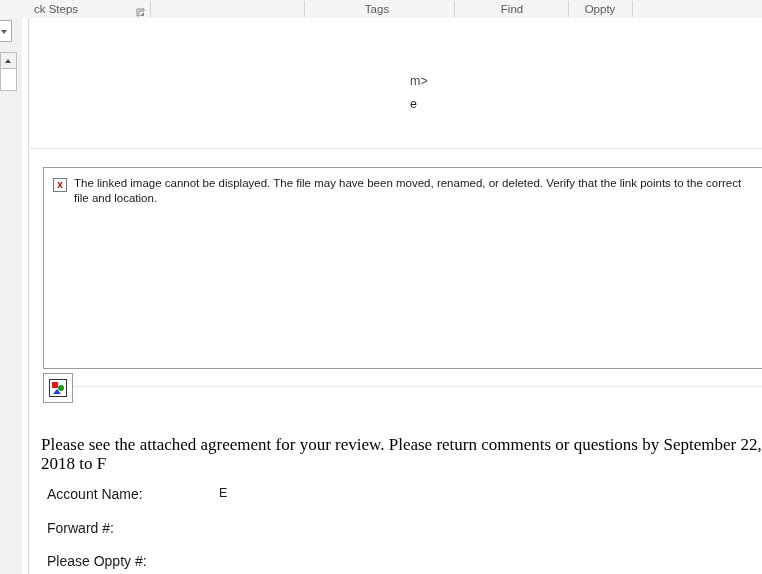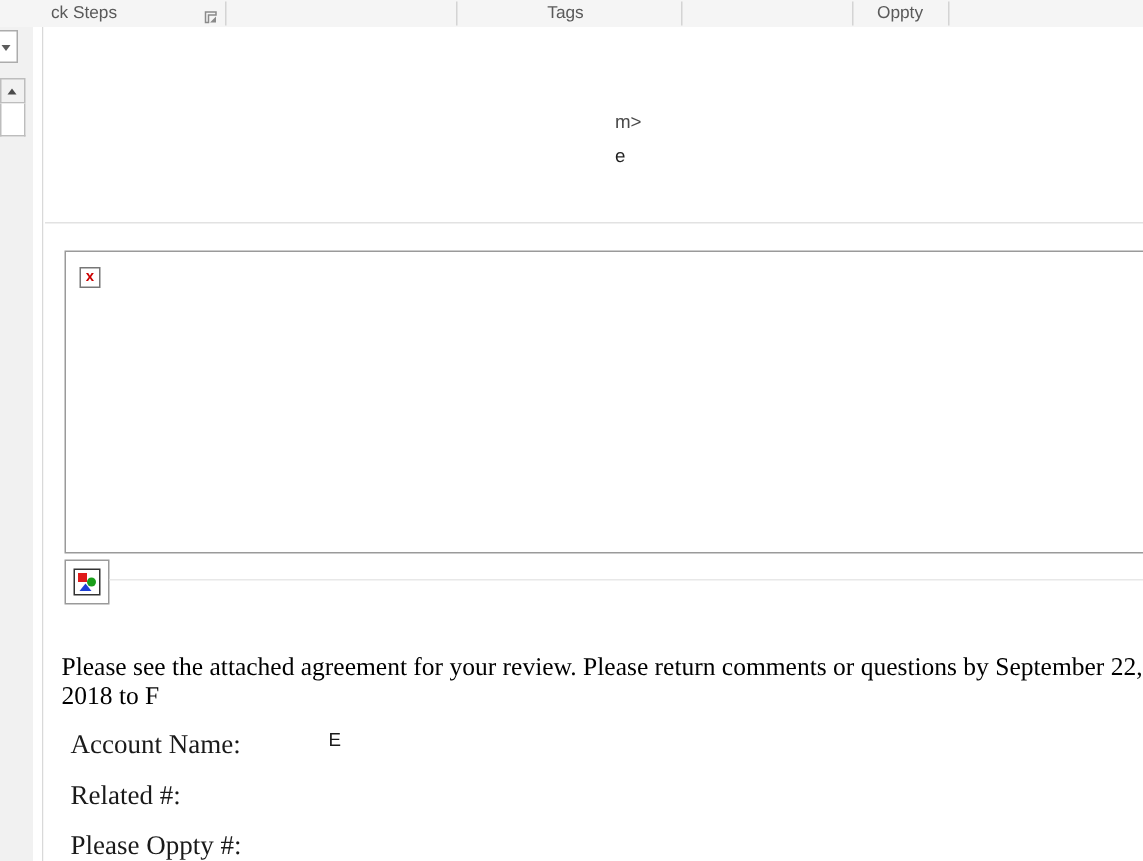--- a/index.html
+++ b/index.html
@@ -219,24 +219,23 @@
     font-size: 17px;
     line-height: 18.5px;
     color: #000000;
   }
 
   
   .field-row { position: absolute; left: 18px; height: 17px; }
   .field-label {
     position: absolute;
     left: 0; top: 0;
-    font-size: 18px;
+    font-size: 14px;
     color: #1a1a1a;
     white-space: nowrap;
-    font-family: Liberation Serif, serif;
   }
   .field-value {
     position: absolute;
     left: 172px; top: 0;
     font-size: 12.5px;
     color: #1a1a1a;
     white-space: nowrap;
   }
 </style>
 </head>
@@ -254,20 +253,23 @@
         <path d="M1 1 H8 V3 H3 V8 H1 Z" fill="none" stroke="#8a8a8a" stroke-width="1"></path>
         <path d="M4 8 H8 V4 Z" fill="#8a8a8a"></path>
       </svg>
     </span>
 
 
     <div class="ribbon-group" style="left:306px;width:142px;text-align:center;">
       <span>Tags</span>
     </div>
 
+    <div class="ribbon-group" style="left:456px;width:112px;">
+      <span>Find</span>
+    </div>
 
     <div class="ribbon-group" style="left:570px;width:60px;">
       <span>Oppty</span>
     </div>
 
     <div class="group-sep" style="left:150px;"></div>
     <div class="group-sep" style="left:304px;"></div>
     <div class="group-sep" style="left:454px;"></div>
     <div class="group-sep" style="left:568px;"></div>
     <div class="group-sep" style="left:632px;"></div>
@@ -337,40 +339,41 @@
   <div class="reading-pane">
 
     <div class="hdr-fragment" style="left:381px;top:56px;">m&gt;</div>
 
     <div class="hdr-fragment bold" style="left:381px;top:79px;">e</div>
 
     <div class="header-rule"></div>
 
     <div class="err-frame">
       <div class="err-x">x</div>
+      <div class="err-text">The linked image cannot be displayed.  The file may have been moved, renamed, or deleted. Verify that the link points to the correct file and location.</div>
     </div>
 
     <div class="broken-tile">
       <span class="icn">
         <span class="bi-red"></span>
         <span class="bi-green"></span>
         <span class="bi-blue"></span>
       </span>
     </div>
     <div class="tile-rule"></div>
 
     <div class="body-para">Please see the attached agreement for your review. Please return comments or questions by September 22, 2018 to F</div>
 
     <div class="field-row" style="top:468px;">
       <span class="field-label">Account Name:</span>
       <span class="field-value">E</span>
     </div>
 
     <div class="field-row" style="top:502px;">
-      <span class="field-label">Related #:</span>
+      <span class="field-label">Forward #:</span>
       <span class="field-value"></span>
     </div>
 
     <div class="field-row" style="top:535px;">
       <span class="field-label">Please Oppty #:</span>
       <span class="field-value"></span>
     </div>
 
   </div>
 </div>

